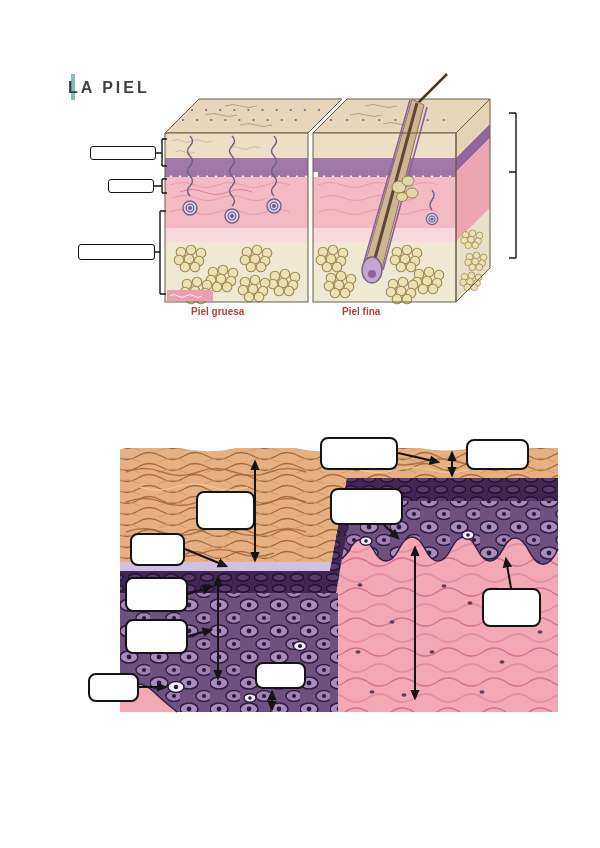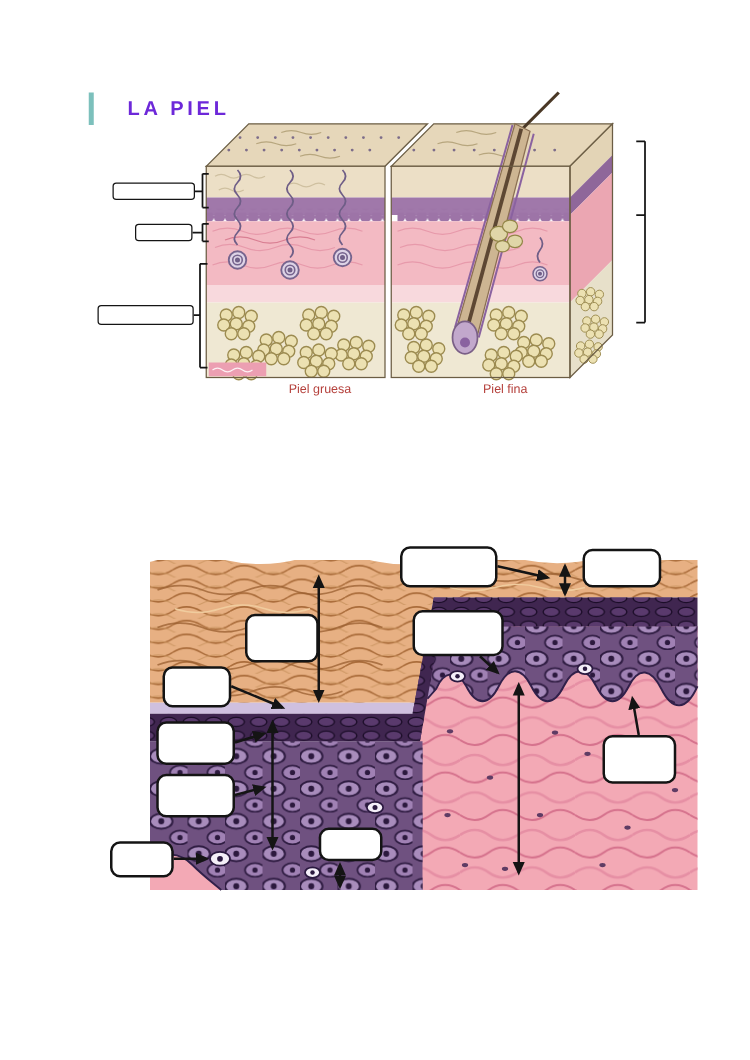--- a/index.html
+++ b/index.html
@@ -1,26 +1,26 @@
 <!DOCTYPE html>
 <html><head>
 <meta charset="utf-8">
 <style>
   html,body{margin:0;padding:0;background:#fff;}
   .page{position:relative;width:600px;height:848px;background:#ffffff;overflow:hidden;
         font-family:"Liberation Sans",sans-serif;}
   .art{position:absolute;left:0;top:0;width:600px;height:848px;}
   .title-bar{position:absolute;left:71px;top:74px;width:4px;height:26px;background:#7cc0bc;}
-  .page-title{position:absolute;left:102px;top:79px;font-size:16px;font-weight:bold;
-              letter-spacing:3px;color:#6d28d9;}
+  .page-title{position:absolute;left:68px;top:79px;font-size:16px;font-weight:bold;
+              letter-spacing:3px;color:#404040;}
   .abox{position:absolute;background:#fff;border:1.6px solid #141414;border-radius:3px;
         box-sizing:border-box;font-size:9px;color:#222;}
   .abox2{position:absolute;background:#fff;border:2px solid #141414;border-radius:8px;
          box-sizing:border-box;font-size:9px;color:#222;}
-  .caption{position:absolute;color:#b5413c;font-weight:normal;font-size:10px;text-align:right;}
+  .caption{position:absolute;color:#b5413c;font-weight:bold;font-size:10px;text-align:left;}
 </style>
 </head>
 <body>
 
 <div class="page">
 
   <svg class="art" viewBox="0 0 600 848">
     <defs>
       <marker id="ah" viewBox="0 0 10 10" refX="7" refY="5" markerWidth="6" markerHeight="6" orient="auto-start-reverse">
         <path d="M0,1 L9,5 L0,9 Z" fill="#141414"></path>

